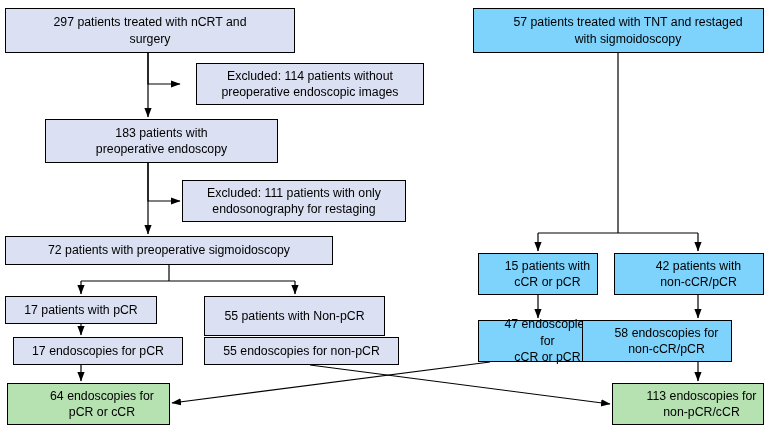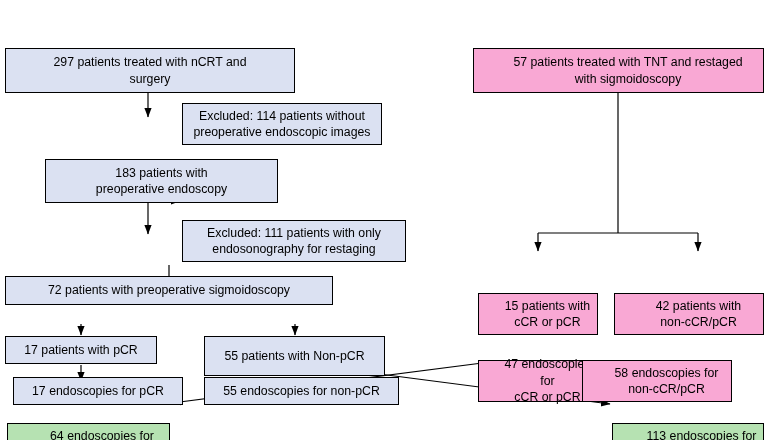--- a/index.html
+++ b/index.html
@@ -28,24 +28,23 @@
     display: flex;
     align-items: center;
     justify-content: center;
     text-align: center;
     font-size: 12.3px;
     line-height: 1.33;
     color: #000000;
     padding: 1px 4px;
     white-space: pre-line;
     z-index: 2;
-    margin-top: 40px;
   }
   .fill-blue   { background: #dbe1f2; }
-  .fill-cream  { background: #f9a8d4; padding-left: 23px; }
+  .fill-cream  { background: #7dd3fc; padding-left: 23px; }
   .fill-green  { background: #b6e2b2; padding-left: 31px; }
 </style>
 </head>
 <body>
 
 <svg id="flow" viewBox="0 0 773 440" xmlns="http://www.w3.org/2000/svg">
   <defs>
     <marker id="arrow" markerWidth="9" markerHeight="9" refX="7.5" refY="3" orient="auto" markerUnits="strokeWidth">
       <path d="M0,0 L8,3 L0,6 z" fill="#000000"></path>
     </marker>
@@ -81,21 +80,21 @@
 
     <path d="M538,295 L538,318"></path>
     <path d="M698,295 L698,318"></path>
     <path d="M698,362 L698,381"></path>
   </g>
 </svg>
 
 <div class="node fill-blue" style="left:5px;top:8px;width:290px;height:45px;">297 patients treated with nCRT and
 surgery</div>
 
-<div class="node fill-blue" style="left:182px;top:63px;width:200px;height:42px;">Excluded: 114 patients without
+<div class="node fill-blue" style="left:196px;top:63px;width:228px;height:42px;">Excluded: 114 patients without
 preoperative endoscopic images</div>
 
 <div class="node fill-blue" style="left:45px;top:119px;width:233px;height:44px;">183 patients with
 preoperative endoscopy</div>
 
 <div class="node fill-blue" style="left:182px;top:180px;width:224px;height:42px;">Excluded: 111 patients with only
 endosonography for restaging</div>
 
 <div class="node fill-blue" style="left:5px;top:236px;width:328px;height:29px;">72 patients with preoperative sigmoidoscopy</div>
 

